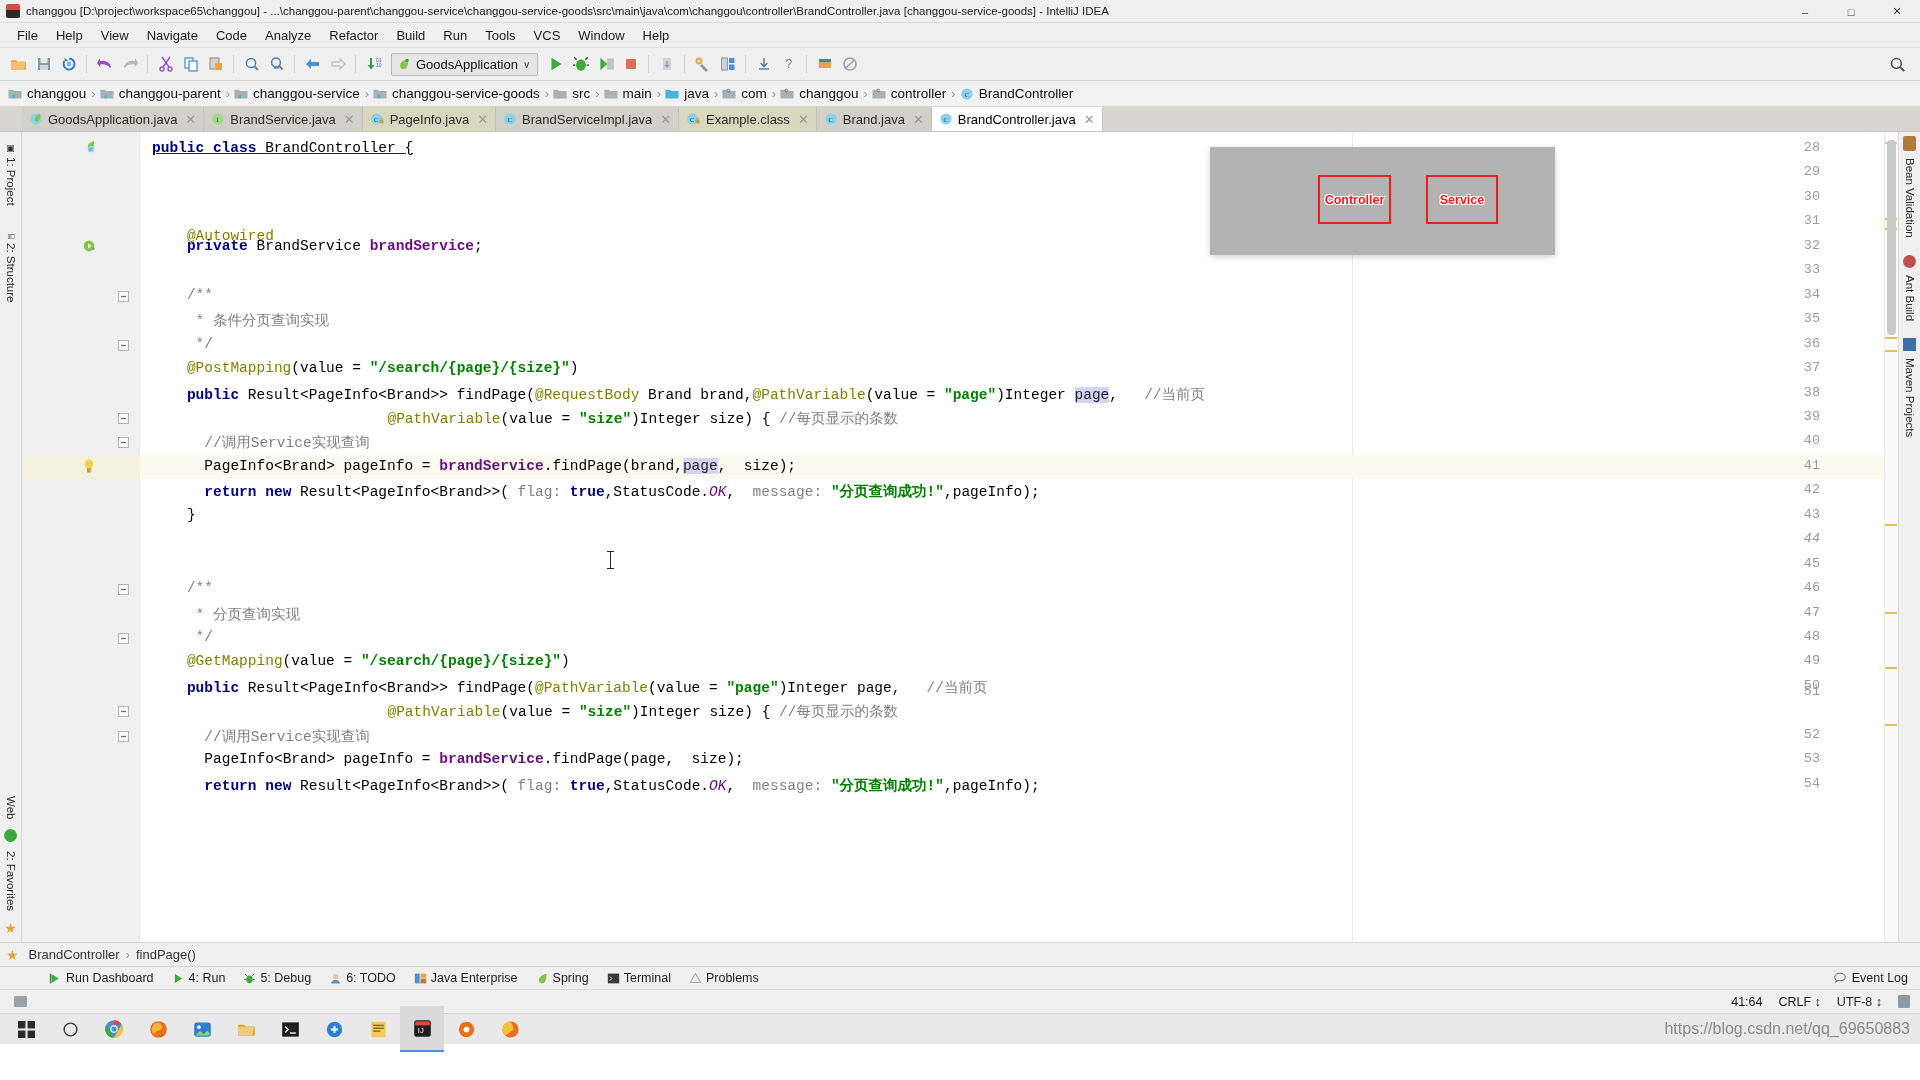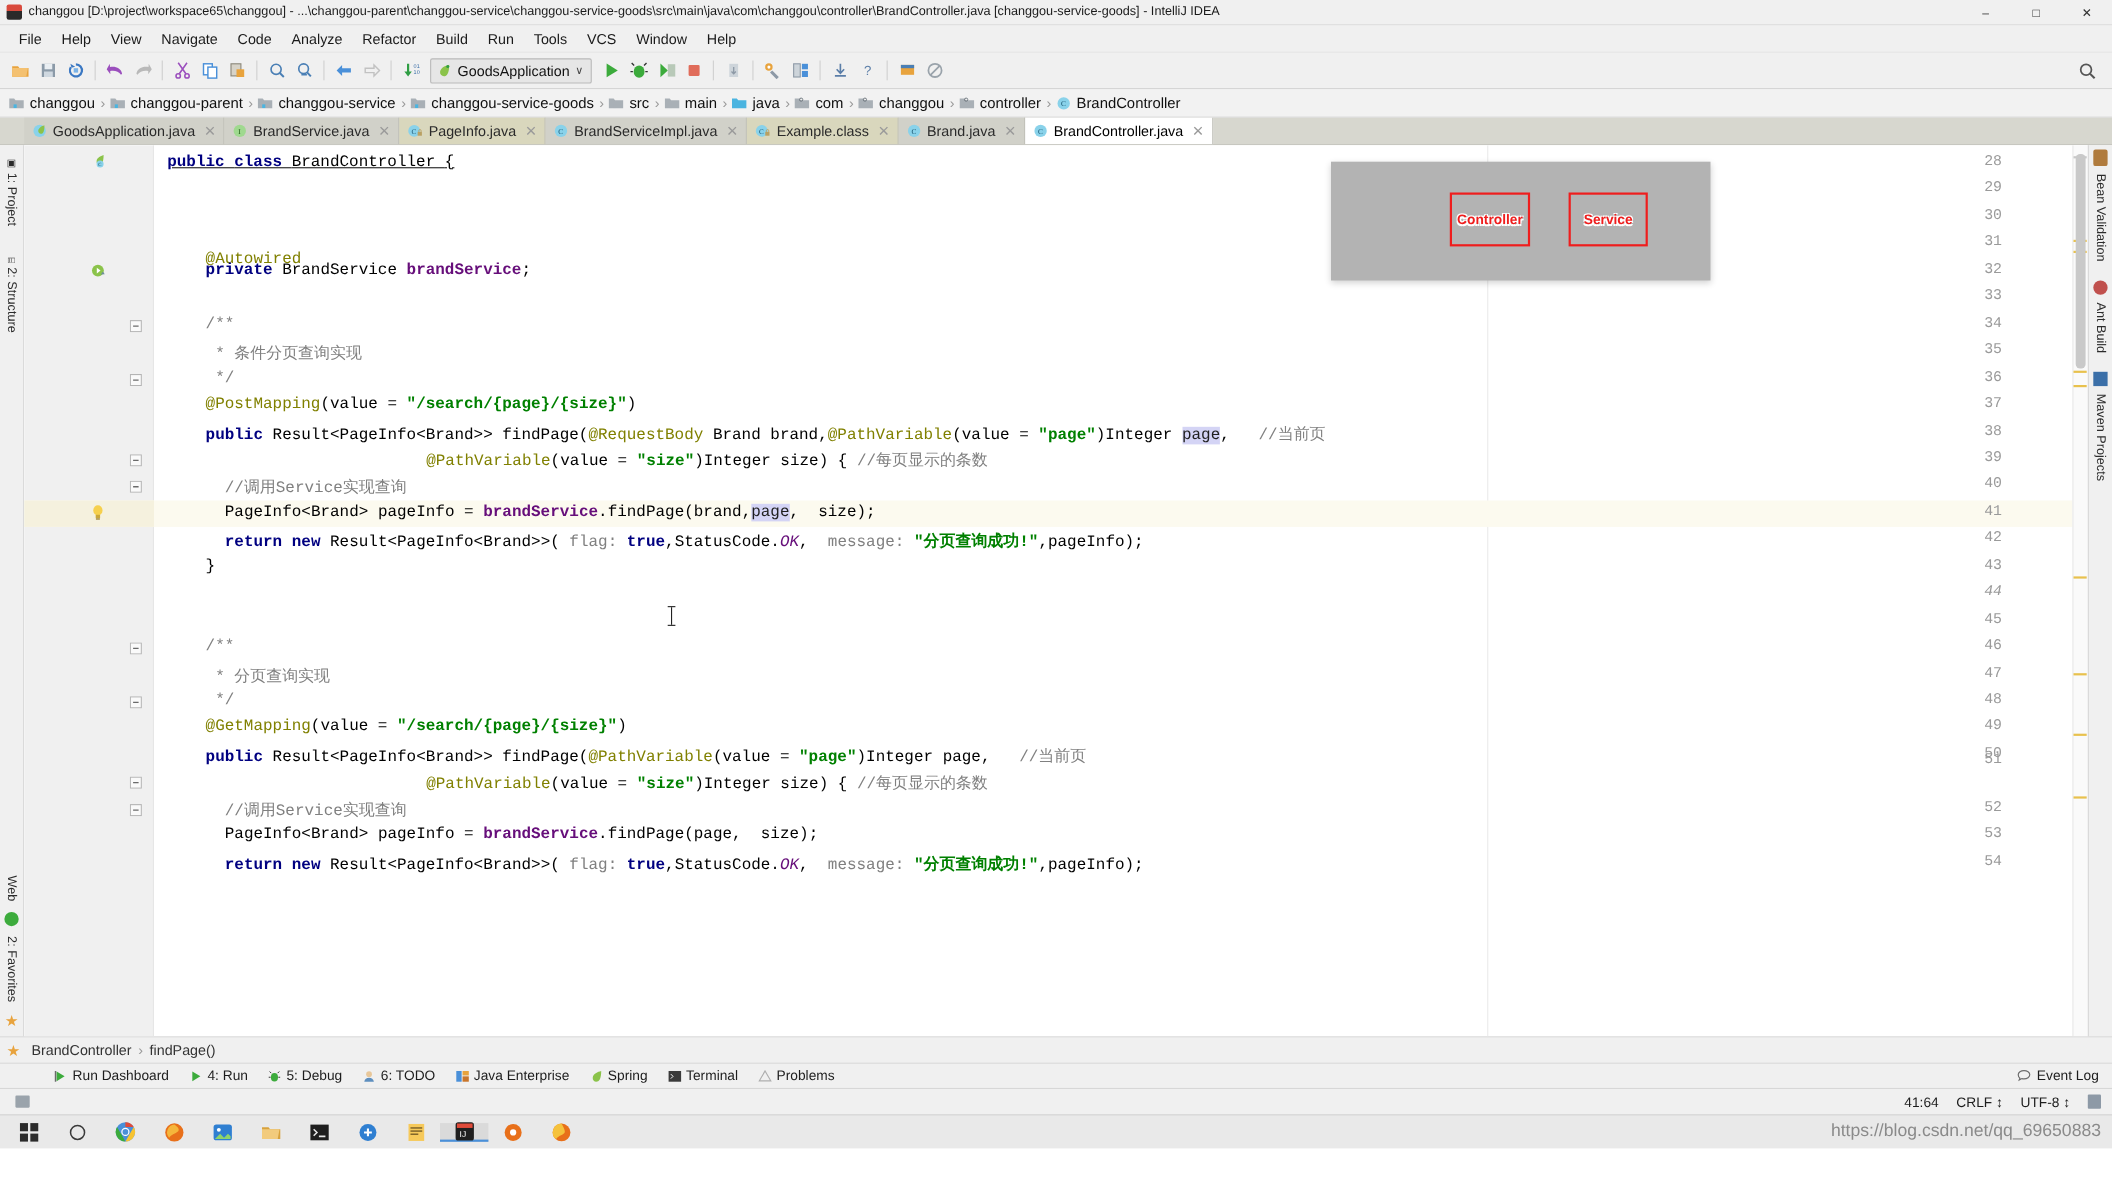--- a/index.html
+++ b/index.html
@@ -108,21 +108,21 @@
 
   
   .statusbar{ height:24px; background:#f0f0f0; border-top:1px solid #d7d7d7;
               display:flex; align-items:center; padding-left:8px; position:relative;}
   .stright{ position:absolute; right:10px; display:flex; align-items:center; gap:16px;
             font-size:12.5px; color:#1d1d1d;}
 
   
   .taskbar{ height:31px; background:#e9e9e9; border-top:1px solid #d2d2d2;
             display:flex; align-items:center; padding-left:4px; position:relative; }
-  .tkbtn{ width:44px; height:17px; display:flex; align-items:center; justify-content:center; }
+  .tkbtn{ width:44px; height:46px; display:flex; align-items:center; justify-content:center; }
   .tkbtn.active{ background:#dadada; border-bottom:2px solid #4a90d9; }
   .wmark{ position:absolute; right:10px; font-size:16px; color:#8a8a8a; }
 </style>
 </head>
 <body>
 
 <div class="titlebar">
   <div class="tb-ico"></div>
   <div class="tb-title">changgou [D:\project\workspace65\changgou] - ...\changgou-parent\changgou-service\changgou-service-goods\src\main\java\com\changgou\controller\BrandController.java [changgou-service-goods] - IntelliJ IDEA</div>
   <div class="win-btns">

